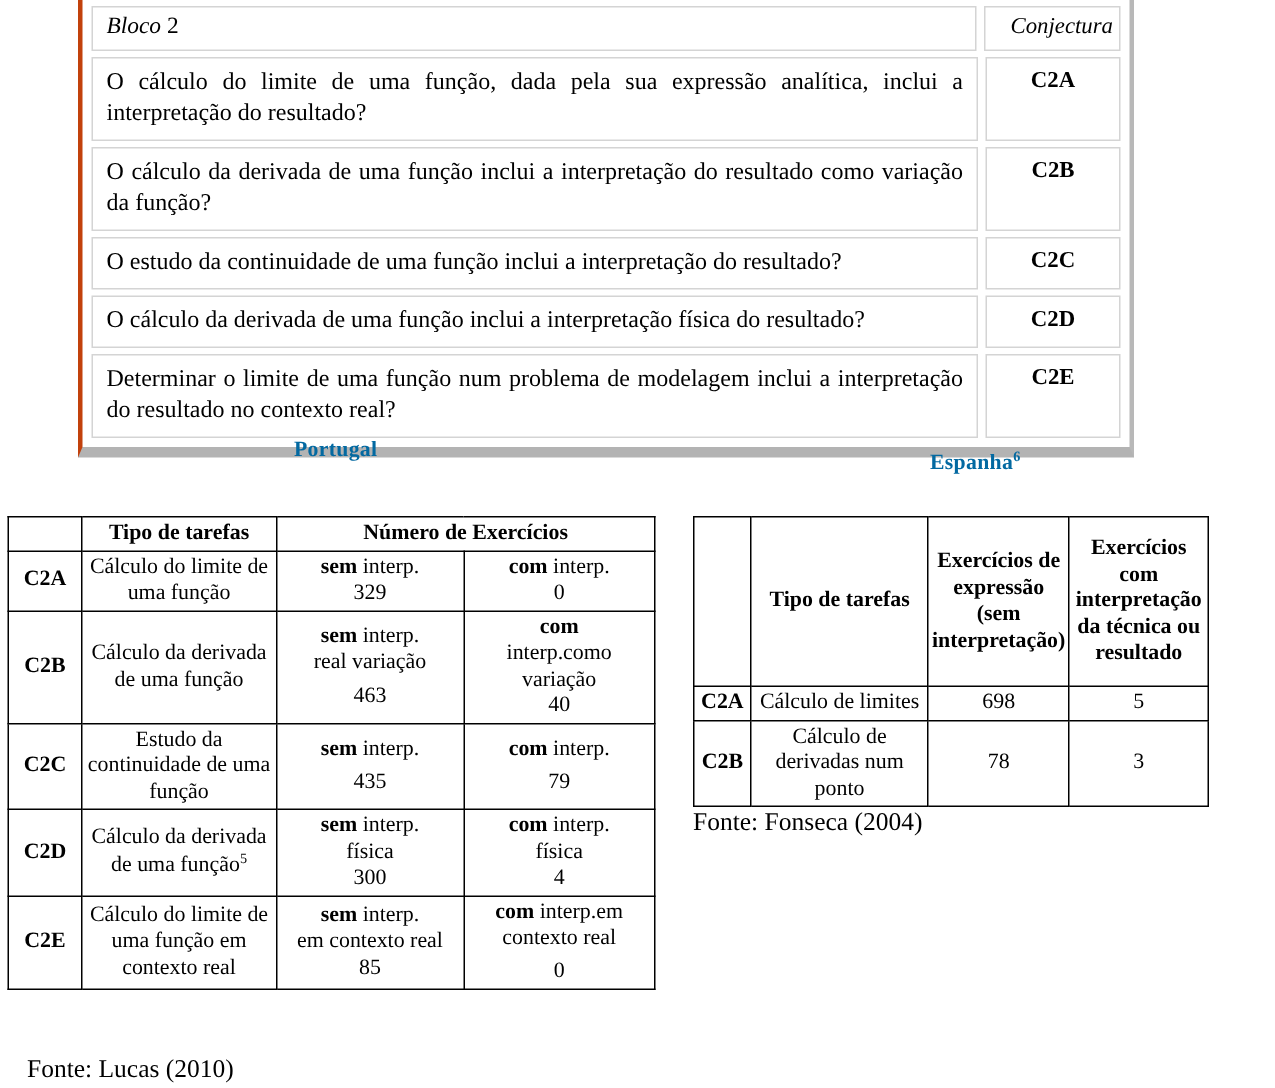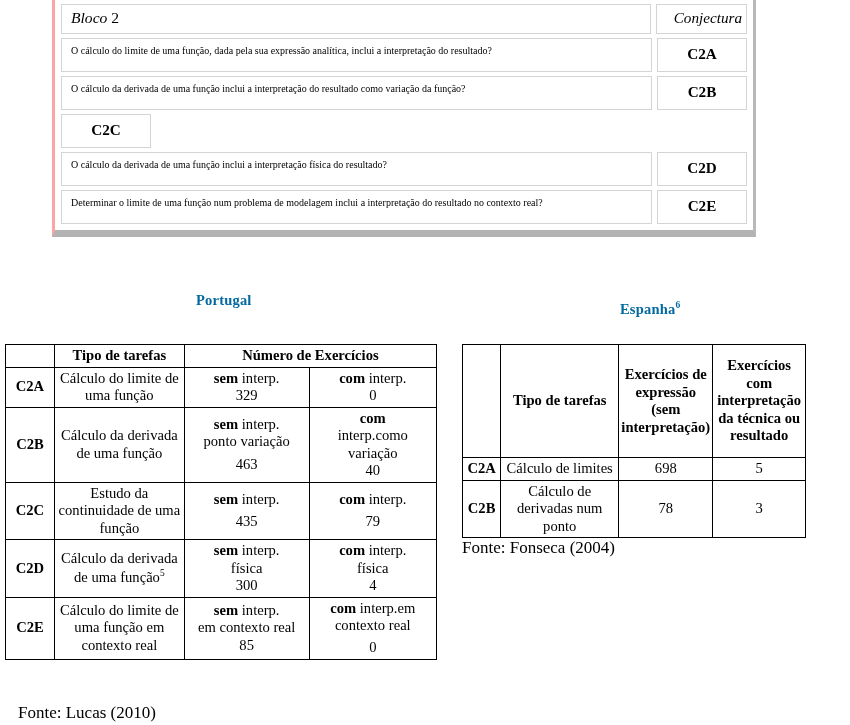--- a/index.html
+++ b/index.html
@@ -15,39 +15,39 @@
     color: #000000;
     overflow: hidden;
   }
 
   
   #bloco-panel {
     position: absolute;
     left: 52px;
     top: 0px;
     width: 704px;
-    border-left: 3px solid #fca5a5;
+    border-left: 3px solid #c2410c;
     border-right: 3px solid #b8b8b8;
     border-bottom: 7px solid #b3b3b3;
     background: #ffffff;
     box-sizing: border-box;
     padding: 4px 6px 4px 6px;
   }
   .bloco-row {
     display: flex;
     gap: 5px;
     margin-bottom: 4px;
   }
   .bloco-row:last-child { margin-bottom: 2px; }
   .bloco-q {
     flex: 1 1 auto;
     border: 1px solid #d4d4d4;
     box-sizing: border-box;
     padding: 5px 9px 7px 9px;
-    font-size: 10px;
+    font-size: 16px;
     line-height: 1.32;
     text-align: justify;
     text-justify: inter-word;
   }
   .bloco-c {
     flex: 0 0 90px;
     border: 1px solid #d4d4d4;
     box-sizing: border-box;
     padding: 5px 4px 7px 4px;
     text-align: center;
@@ -146,20 +146,21 @@
     <div class="bloco-q">O cálculo do limite de uma função, dada pela sua expressão analítica, inclui a interpretação do resultado?</div>
     <div class="bloco-c">C2A</div>
   </div>
 
   <div class="bloco-row">
     <div class="bloco-q">O cálculo da derivada de uma função inclui a interpretação do resultado como variação da função?</div>
     <div class="bloco-c">C2B</div>
   </div>
 
   <div class="bloco-row">
+    <div class="bloco-q">O estudo da continuidade de uma função inclui a interpretação do resultado?</div>
     <div class="bloco-c">C2C</div>
   </div>
 
   <div class="bloco-row">
     <div class="bloco-q">O cálculo da derivada de uma função inclui a interpretação física do resultado?</div>
     <div class="bloco-c">C2D</div>
   </div>
 
   <div class="bloco-row">
     <div class="bloco-q">Determinar o limite de uma função num problema de modelagem inclui a interpretação do resultado no contexto real?</div>
@@ -193,21 +194,21 @@
       <span class="val">0</span>
     </td>
   </tr>
 
   <tr>
     <td class="code">C2B</td>
     <td class="task">Cálculo da derivada de uma função</td>
     <td class="num">
       <span class="lbl">sem</span>
       <span>interp.</span>
-      <span class="val">ponto variação</span>
+      <span class="val">real variação</span>
       <span class="sp"></span>
       <span class="val">463</span>
     </td>
     <td class="num">
       <span class="lbl val">com</span>
       <span class="val">interp.como variação</span>
       <span class="val">40</span>
     </td>
   </tr>
 

